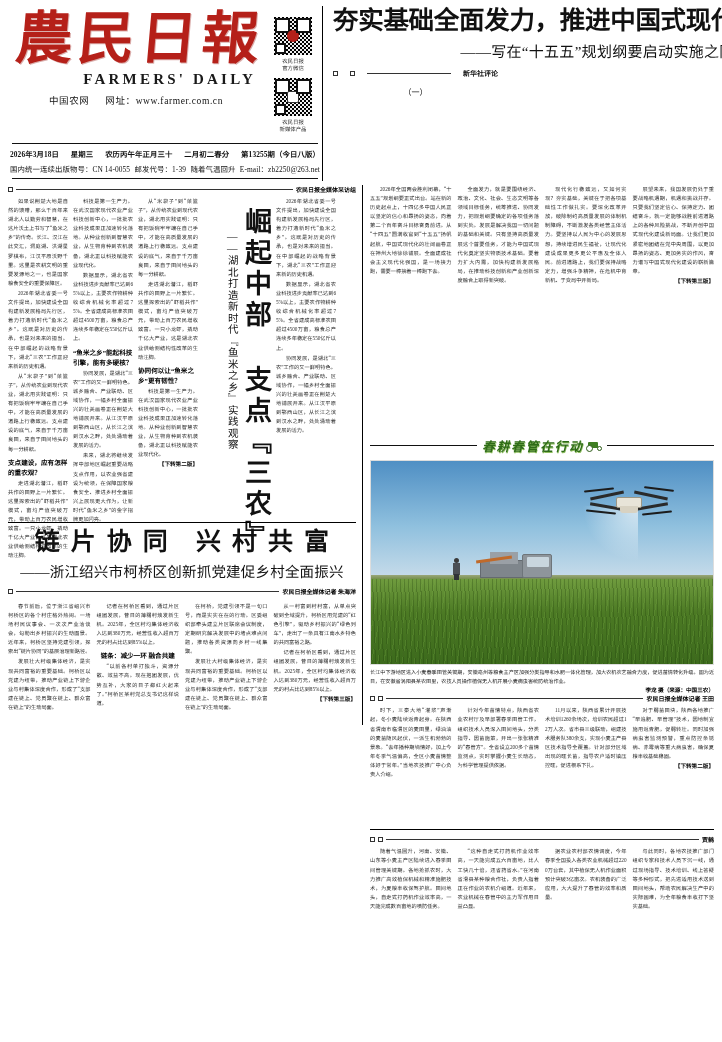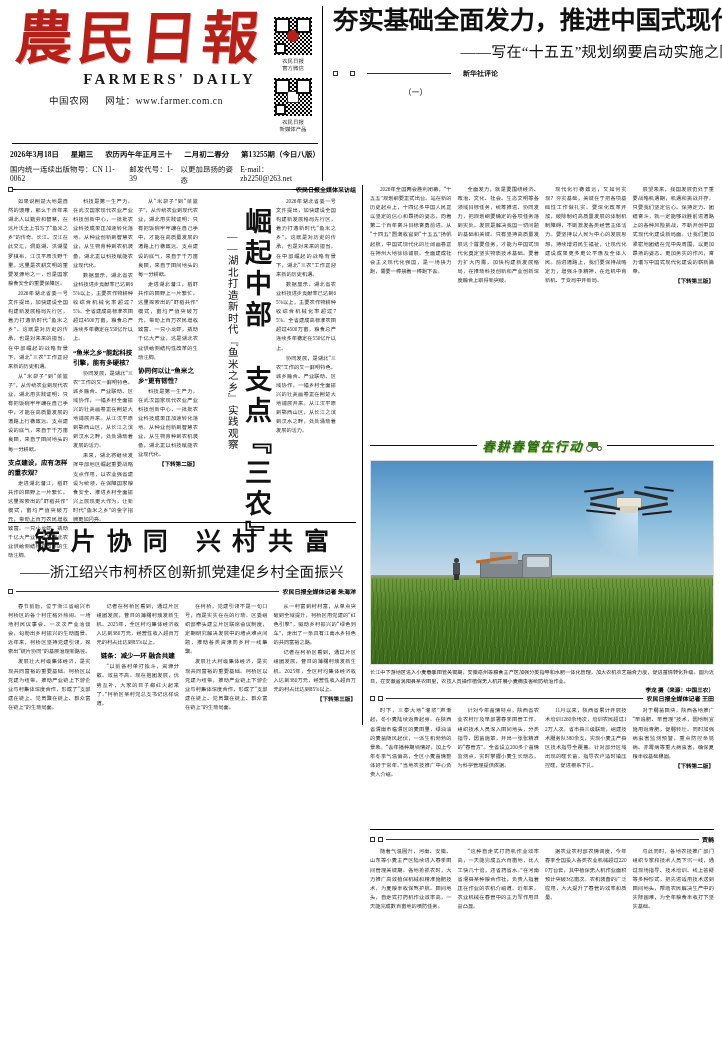--- a/index.html
+++ b/index.html
@@ -308,23 +308,23 @@
 
       <div class="mast-rule"></div>
       <div class="mast-meta1">
         <span>2026年3月18日</span>
         <span>星期三</span>
         <span>农历丙午年正月三十</span>
         <span>二月初二春分</span>
         <span>第13255期（今日八版）</span>
       </div>
       <div class="mast-meta2">
-        <span>国内统一连续出版物号：CN 11-0062</span>
+        <span>国内统一连续出版物号：CN 14-0055</span>
         <span>邮发代号：1-39</span>
-        <span>以更加昂扬的姿态</span>
+        <span>随着气温回升</span>
         <span>E-mail：zb2250@263.net</span>
       </div>
       <div class="mast-botrule"></div>
     </div>
 
     <div class="lead">
       <div class="lead-head">夯实基础全面发力，推进中国式现代化行稳致远</div>
       <div class="lead-sub">——写在“十五五”规划纲要启动实施之际</div>
       <div class="lead-byline-row">
         <span class="bl-sq"></span>

